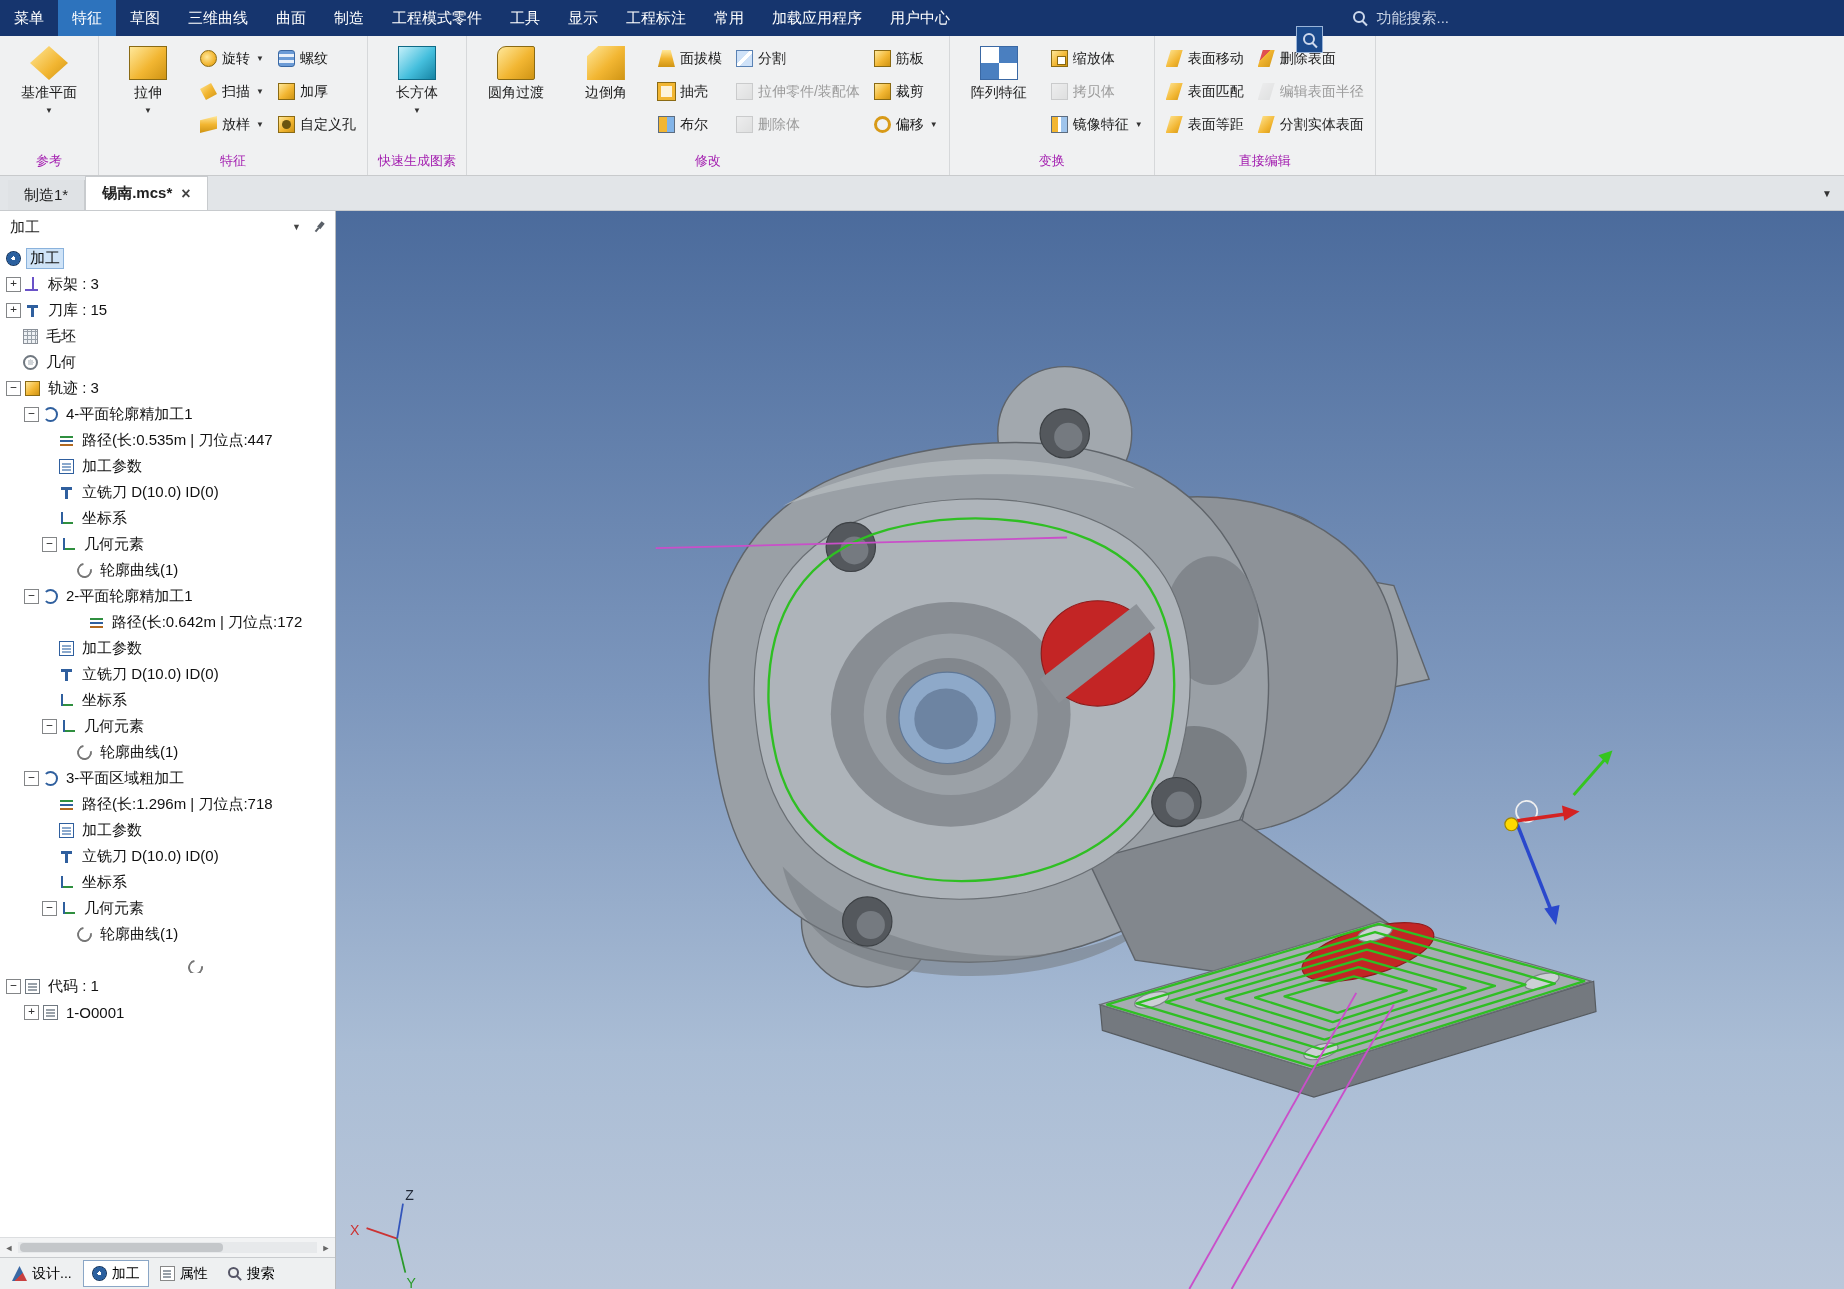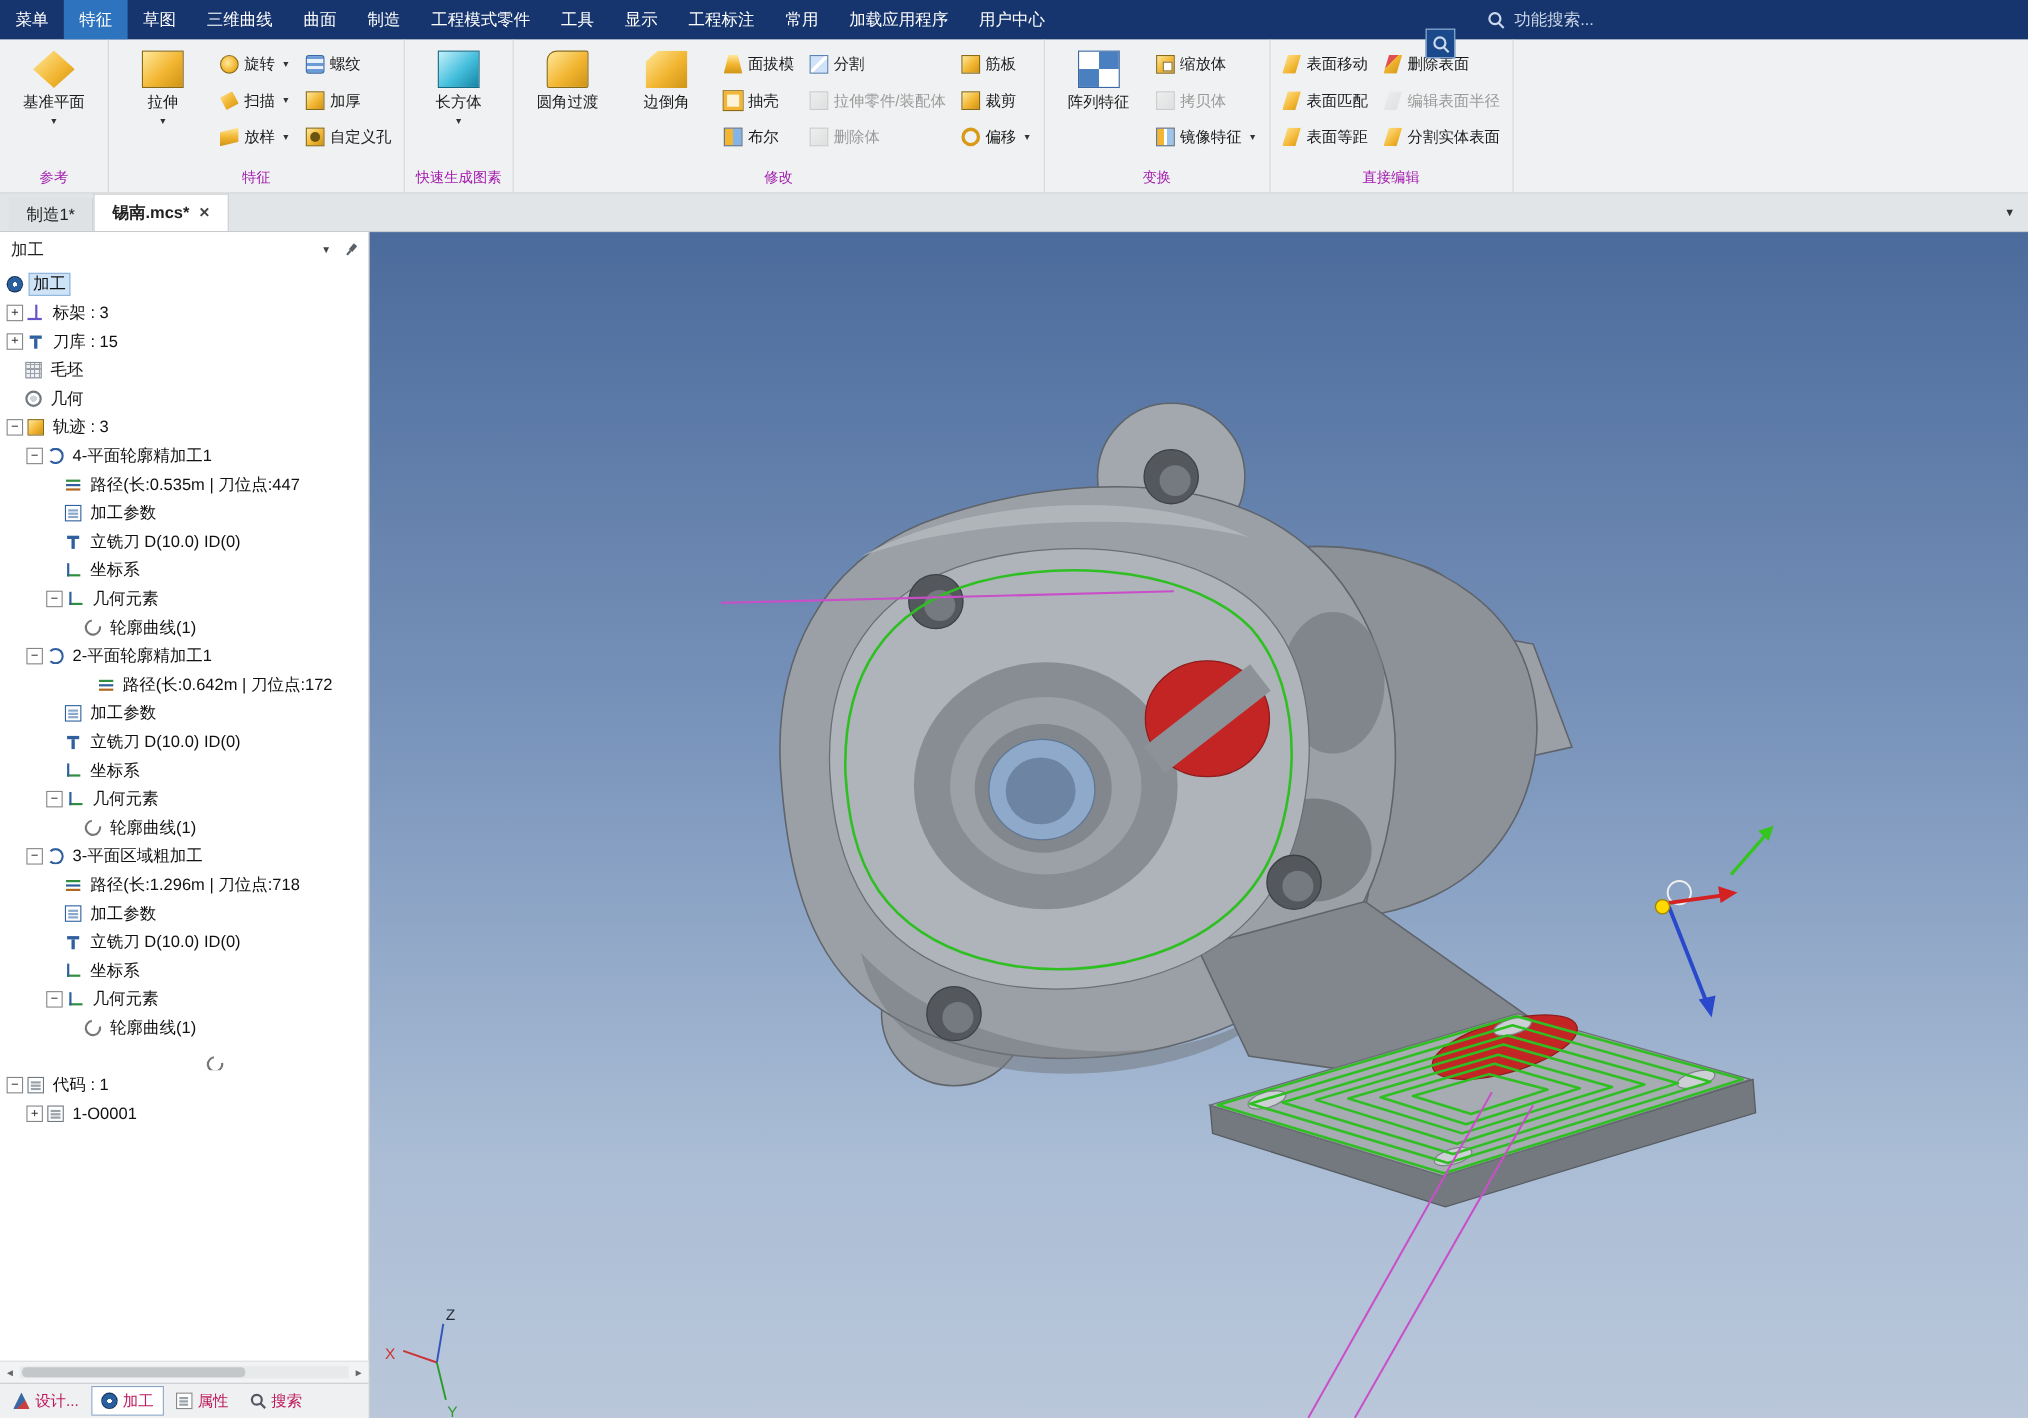--- a/index.html
+++ b/index.html
@@ -104,21 +104,21 @@
   .trow{height:26px;display:flex;align-items:center;font-size:15px;color:#111;white-space:nowrap;overflow:hidden;cursor:default;}
   .exp{width:13px;height:13px;flex:none;border:1px solid #848688;background:#fff;color:#333;font-size:11px;line-height:11px;text-align:center;margin-right:4px;font-family:"DejaVu Sans Mono",monospace;}
   .exp.empty{border:none;background:transparent;}
   .tlabel{padding:1px 3px;}
   .tlabel.sel{background:var(--selection-bg,#cfe3f7);border:1px solid #8ab2dc;padding:0 3px;}
   .hscroll{height:19px;flex:none;background:#f2f3f4;border-top:1px solid #dcdee0;display:flex;align-items:center;padding:0 2px;gap:2px;}
   .sarrow{font-size:9px;color:#666;width:14px;text-align:center;}
   .strack{flex:1;height:11px;background:#e7e9eb;position:relative;}
   .sthumb{position:absolute;left:2px;top:1px;height:9px;width:68%;background:#c4c7ca;border-radius:4px;}
   .btabs{height:31px;flex:none;background:#eef0f1;border-top:1px solid #c8cbce;display:flex;align-items:center;padding:0 4px;gap:3px;}
-  .btab{display:flex;align-items:center;height:25px;padding:0 8px;font-size:14px;color:#be185d;cursor:default;}
+  .btab{display:flex;align-items:center;height:25px;padding:0 8px;font-size:14px;color:#000000;cursor:default;}
   .btab .ic{margin-right:5px;}
   .btab.active{background:#fff;border:1px solid #8aa6c6;}
 
   
   .viewport{flex:1;position:relative;overflow:hidden;min-width:0;
     background:linear-gradient(180deg,var(--viewport-top,#4b6b9c) 0%,#7d97bd 45%,#aabdd5 78%,var(--viewport-bottom,#bac7da) 100%);}
   .viewport svg{position:absolute;inset:0;width:100%;height:100%;display:block;}
   .tp{stroke:var(--toolpath-green,#2fbf23);fill:none;stroke-width:2;}
   .rf{fill:var(--face-red,#c32525);stroke:#8e1b1b;}
   .mag{stroke:var(--magenta,#c94fc9);stroke-width:1.6;fill:none;}

